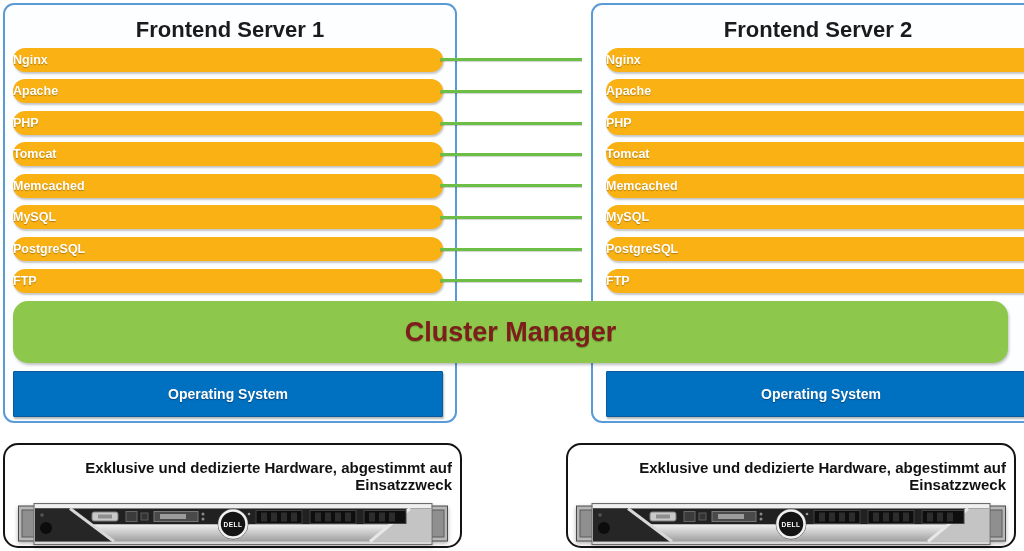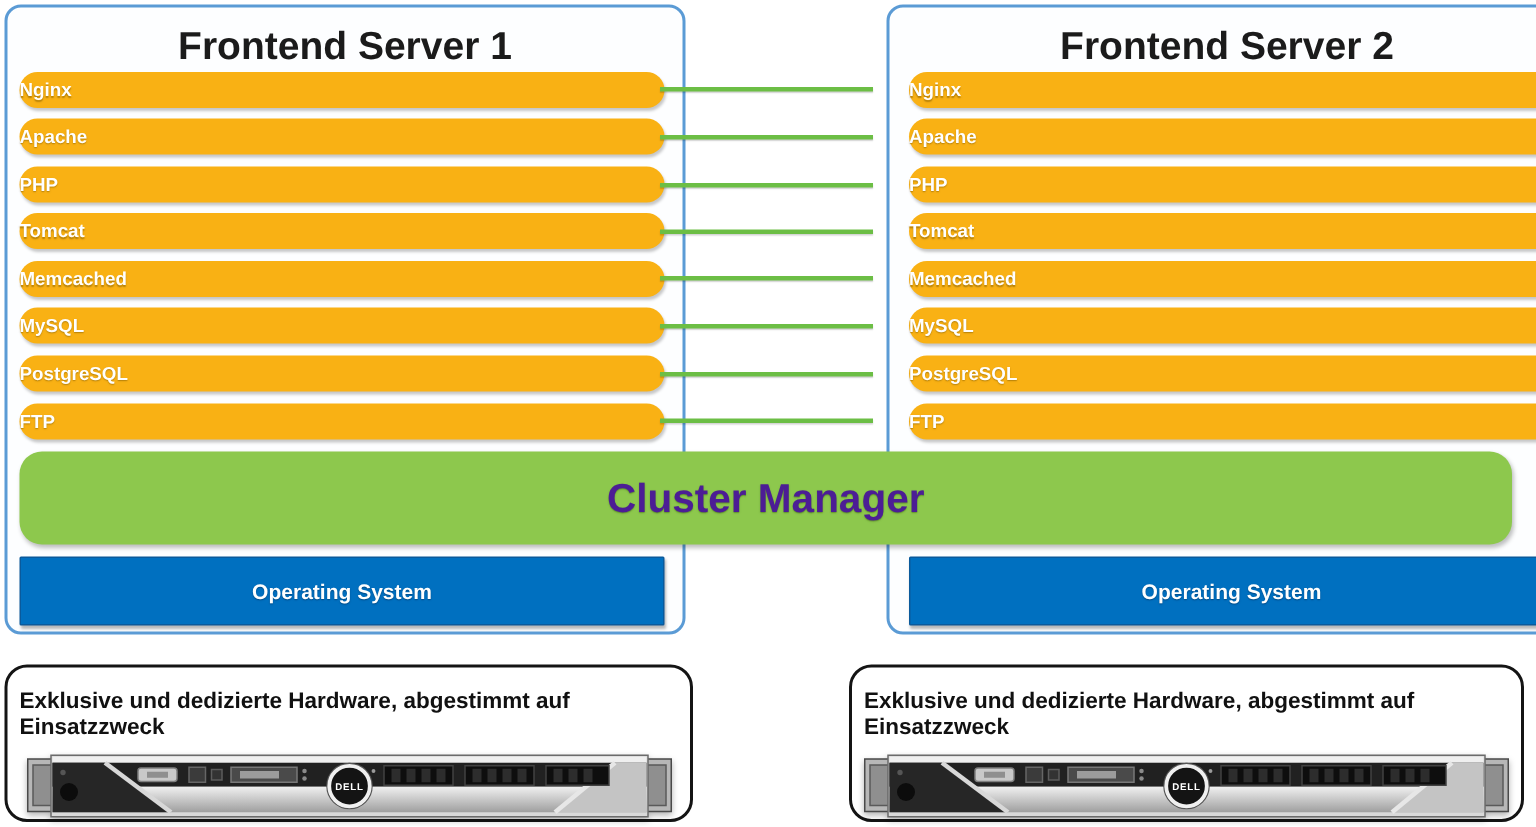--- a/index.html
+++ b/index.html
@@ -26,21 +26,21 @@
   }
   .server-box.left  { left: 3px; }
   .server-box.right { left: 563px; margin-left: 28px; }
 
   .server-title {
     position: absolute;
     top: 12px;
     left: 0;
     width: 100%;
     text-align: center;
-    font-size: 26px;
+    font-size: 22px;
     line-height: 26px;
     font-weight: bold;
     color: #1b1b1b;
   }
 
   .svc {
     position: absolute;
     width: 430px;
     height: 24px;
     background: #F9B114;
@@ -88,21 +88,21 @@
   
   .cluster {
     position: absolute;
     left: 13px;
     top: 301px;
     width: 995px;
     height: 62px;
     background: #8DC84D;
     border-radius: 15px;
     box-shadow: 1px 2px 3px rgba(0,0,0,0.25);
-    color: #4c1d95;
+    color: #7f1d1d;
     font-size: 27px;
     font-weight: bold;
     text-align: center;
     line-height: 62px;
     text-shadow: 0 1px 1px rgba(50,90,10,0.5);
   }
 
   
   .hw-box {
     position: absolute;
@@ -111,21 +111,21 @@
     background: #ffffff;
     border: 2px solid #141414;
     border-radius: 15px;
   }
   .hw-box.left  { left: 3px;   width: 459px; }
   .hw-box.right { left: 566px; width: 450px; }
 
   .hw-caption {
     margin-top: 14px;
     padding: 0 8px;
-    text-align: left;
+    text-align: right;
     font-size: 15px;
     font-weight: bold;
     color: #111111;
   }
 
   .rack-svg {
     display: block;
     margin: 8px auto 0;
     filter: drop-shadow(0 2px 2px rgba(0,0,0,0.30));
   }

